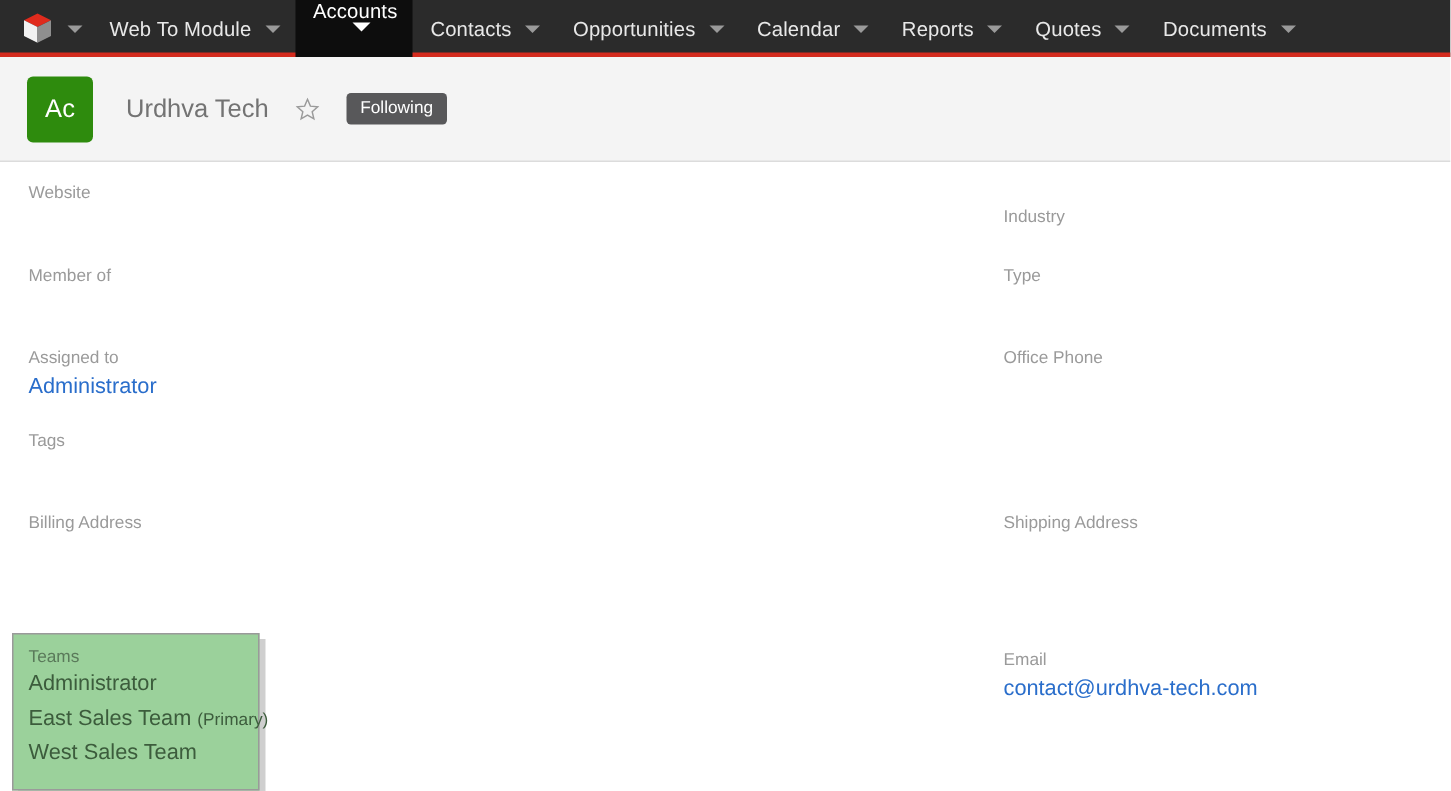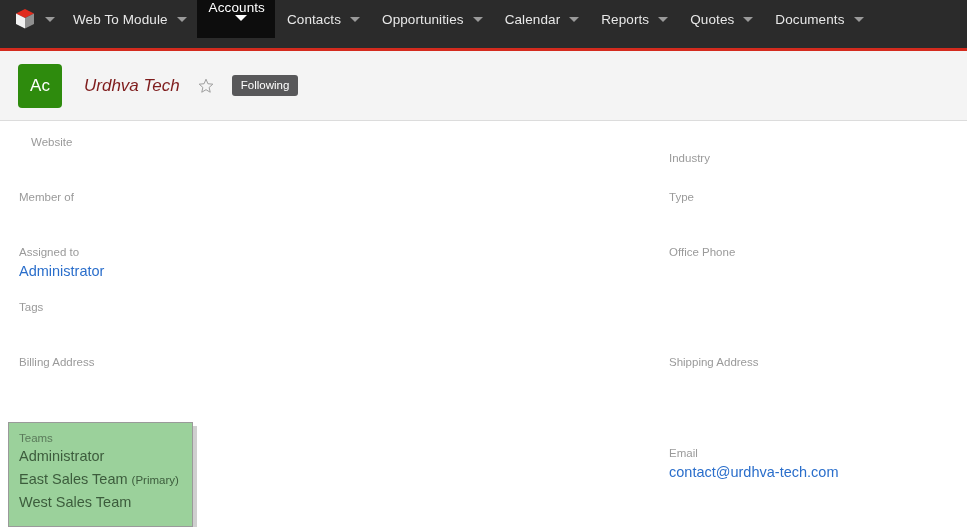--- a/index.html
+++ b/index.html
@@ -7,21 +7,21 @@
     width: 967px;
     height: 527px;
     background: #ffffff;
     font-family: "Liberation Sans", sans-serif;
     overflow: hidden;
   }
 
   
   .navbar {
     position: relative;
-    height: 51px;
+    height: 38px;
     background: #2b2b2b;
     display: flex;
     align-items: stretch;
     border-bottom: 3px solid #d42b1e;
   }
   .nav-logo {
     display: flex;
     align-items: center;
     padding: 0 6px 0 14px;
     height: 38px;
@@ -73,23 +73,22 @@
     border-radius: 4px;
     color: #ffffff;
     font-size: 17px;
     display: flex;
     align-items: center;
     justify-content: center;
   }
   .record-title {
     margin-left: 22px;
     font-size: 17px;
-    color: #7f1d1d;
+    color: #737373;
     font-weight: normal;
-    font-style: italic;
   }
   .star-icon {
     margin-left: 18px;
     width: 16px; height: 16px;
     display: block;
   }
   .following-badge {
     margin-left: 18px;
     background: #58585a;
     color: #ffffff;
@@ -122,21 +121,21 @@
     margin-top: 3px;
     white-space: pre-line;
   }
   .field-value.link { color: #2a6ecb; }
 
   
   .teams-panel {
     position: absolute;
     left: 8px;
     top: 422px;
-    width: 185px;
+    width: 165px;
     padding: 8px 10px 12px 10px;
     background: #9bd19b;
     border: 1px solid #9a9a9a;
     box-shadow: 4px 4px 0 0 #cfcfcf;
   }
   .teams-panel .field-label { color: #5a7a5a; }
   .teams-panel .team-row {
     font-size: 14.5px;
     color: #3c5c3c;
     line-height: 22px;
@@ -213,21 +212,21 @@
     </svg>
   </span>
 
   <div class="following-badge">Following</div>
 </div>
 
 <div class="detail">
 
   <div class="col col-left">
 
-    <div class="field" style="top:14px;left:12px;">
+    <div class="field" style="top:14px;left:0;">
       <div class="field-label">Website</div>
       <div class="field-value"></div>
     </div>
 
     <div class="field" style="top:69px;left:0;">
       <div class="field-label">Member of</div>
       <div class="field-value"></div>
     </div>
 
     <div class="field" style="top:124px;left:0;">

